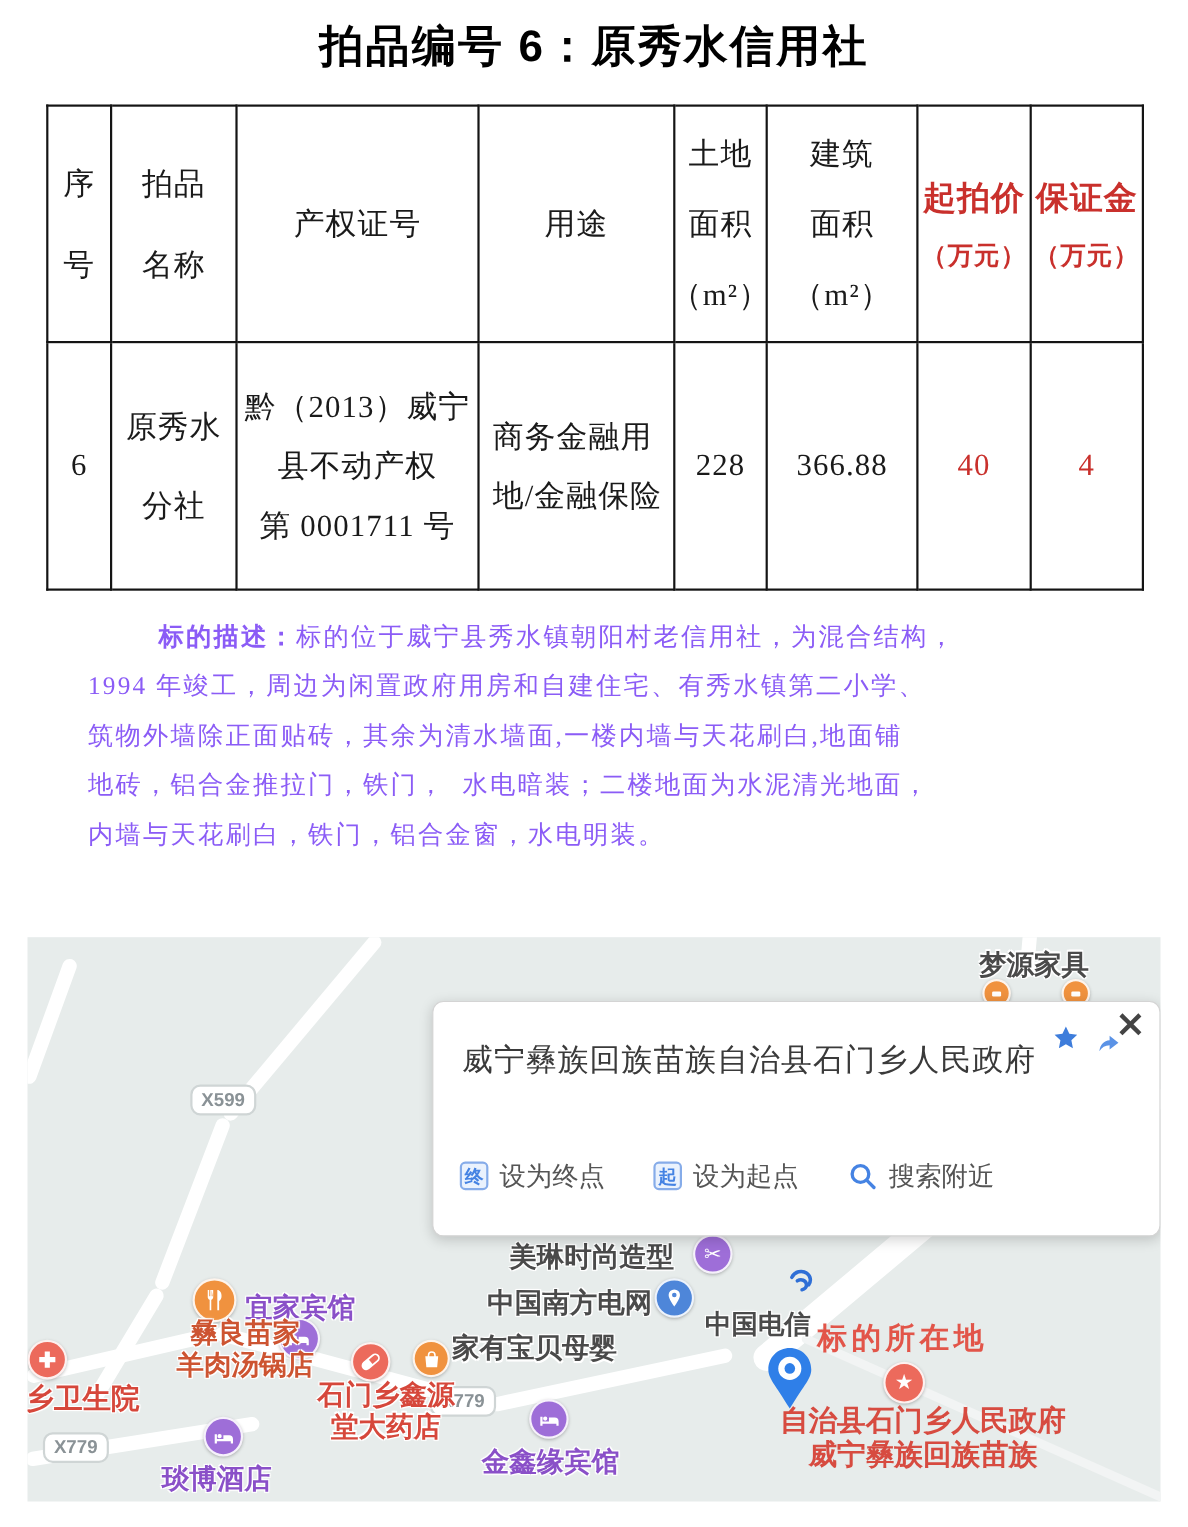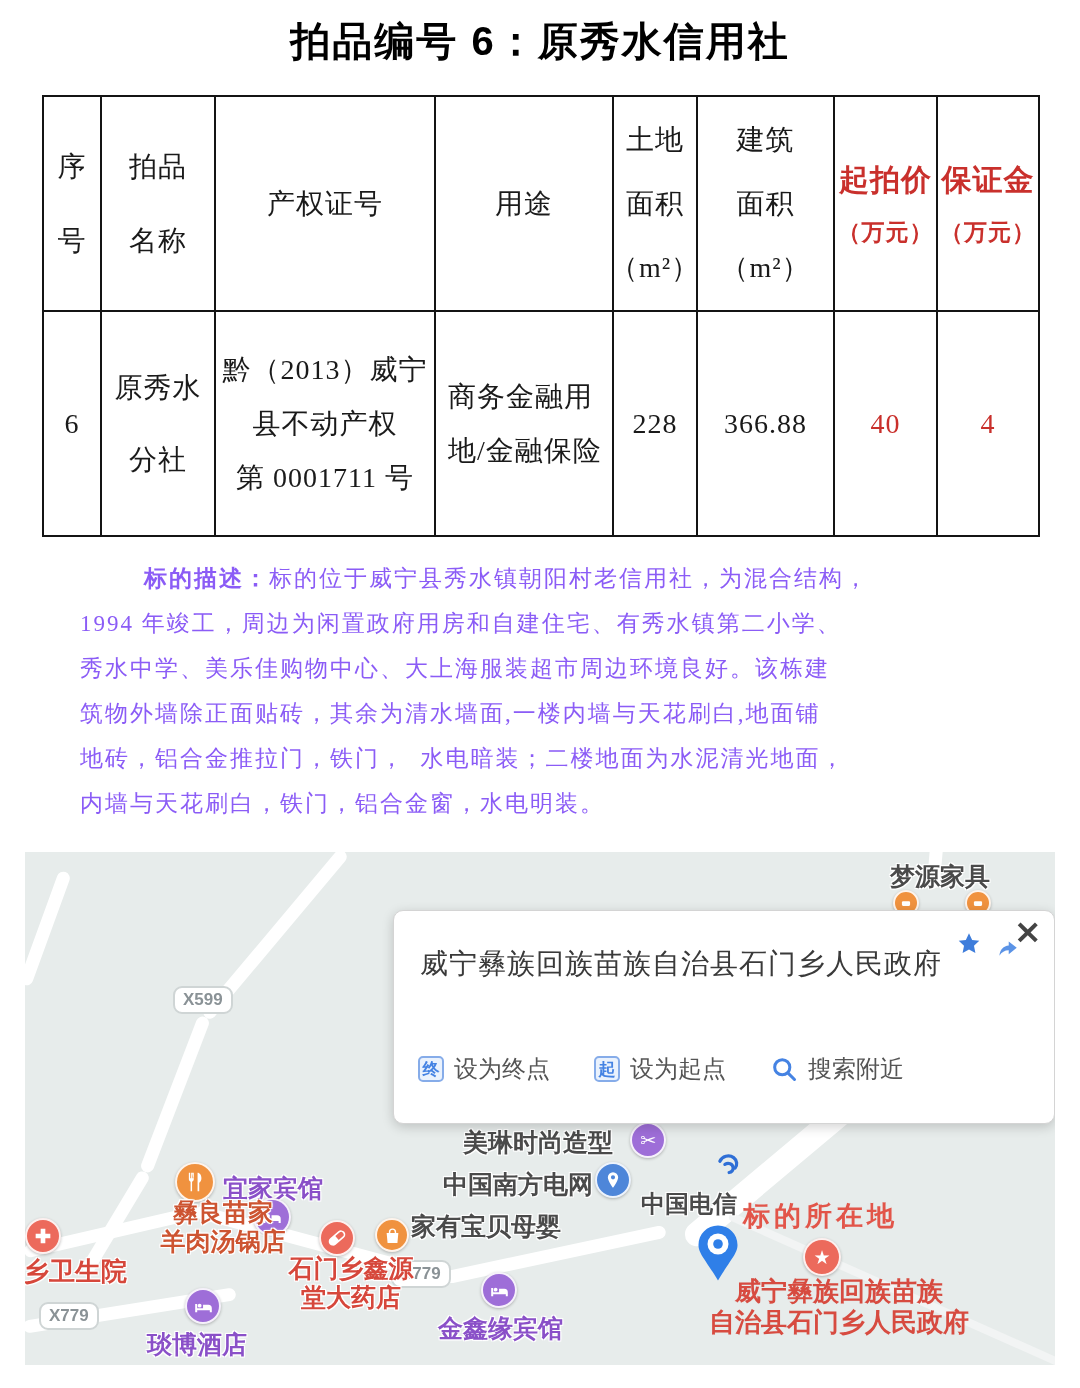--- a/index.html
+++ b/index.html
@@ -150,21 +150,20 @@
       <td>366.88</td>
       <td class="red">40</td>
       <td class="red">4</td>
     </tr>
   </tbody>
     </table>
 
   <div class="desc">
     <div class="dline first"><span class="desc-label">标的描述：</span><span>标的位于威宁县秀水镇朝阳村老信用社，为混合结构，</span></div>
     <div class="dline">1994 年竣工，周边为闲置政府用房和自建住宅、有秀水镇第二小学、</div>
-    <div class="dline">秀水中学、美乐佳购物中心、大上海服装超市周边环境良好。该栋建</div>
     <div class="dline">筑物外墙除正面贴砖，其余为清水墙面,一楼内墙与天花刷白,地面铺</div>
     <div class="dline">地砖，铝合金推拉门，铁门，  水电暗装；二楼地面为水泥清光地面，</div>
     <div class="dline">内墙与天花刷白，铁门，铝合金窗，水电明装。</div>
   </div>
 
   <div class="map">
 
     <div class="road" style="left:-40px;top:70px;width:120px;transform:rotate(110deg);"></div>
     <div class="road" style="left:142px;top:76px;width:216px;transform:rotate(130deg);"></div>
     <div class="road" style="left:67px;top:236px;width:166px;transform:rotate(111deg);"></div>
@@ -271,22 +270,22 @@
         <path d="M2.5 18.5V9h2.3v5h6.7V10h6a4 4 0 0 1 4 4v4.5h-2.3v-2.2H4.8v2.2H2.5zM7.6 13.2a2.2 2.2 0 1 1 0-4.4 2.2 2.2 0 0 1 0 4.4z" fill="#fff"></path>
         </svg>
       </div>
     <div class="mlabel purple" style="left:122px;top:476px;">琰博酒店</div>
 
     <div class="picon" style="left:778px;top:386px;width:38px;height:38px;background:#ec6a5c;">
       <span class="glyph">★</span>
       </div>
     <div class="target-anno">标的所在地</div>
     <div class="gov-anno">
+      <div>自治县石门乡人民政府</div>
       <div>威宁彝族回族苗族</div>
-      <div>自治县石门乡人民政府</div>
       </div>
 
     <div class="bigpin">
       <svg width="42" height="58" viewBox="0 0 42 58">
         <path d="M21 1.5C10 1.5 1.5 10 1.5 21c0 8.3 5.8 13 19.5 35.5C34.7 34 40.5 29.3 40.5 21 40.5 10 32 1.5 21 1.5z" fill="#2f7fe8"></path>
         <circle cx="21" cy="20" r="10.5" fill="#fff"></circle>
         <circle cx="21" cy="20" r="4.8" fill="#2f7fe8"></circle>
         </svg></div>
 
     <div class="popup">

